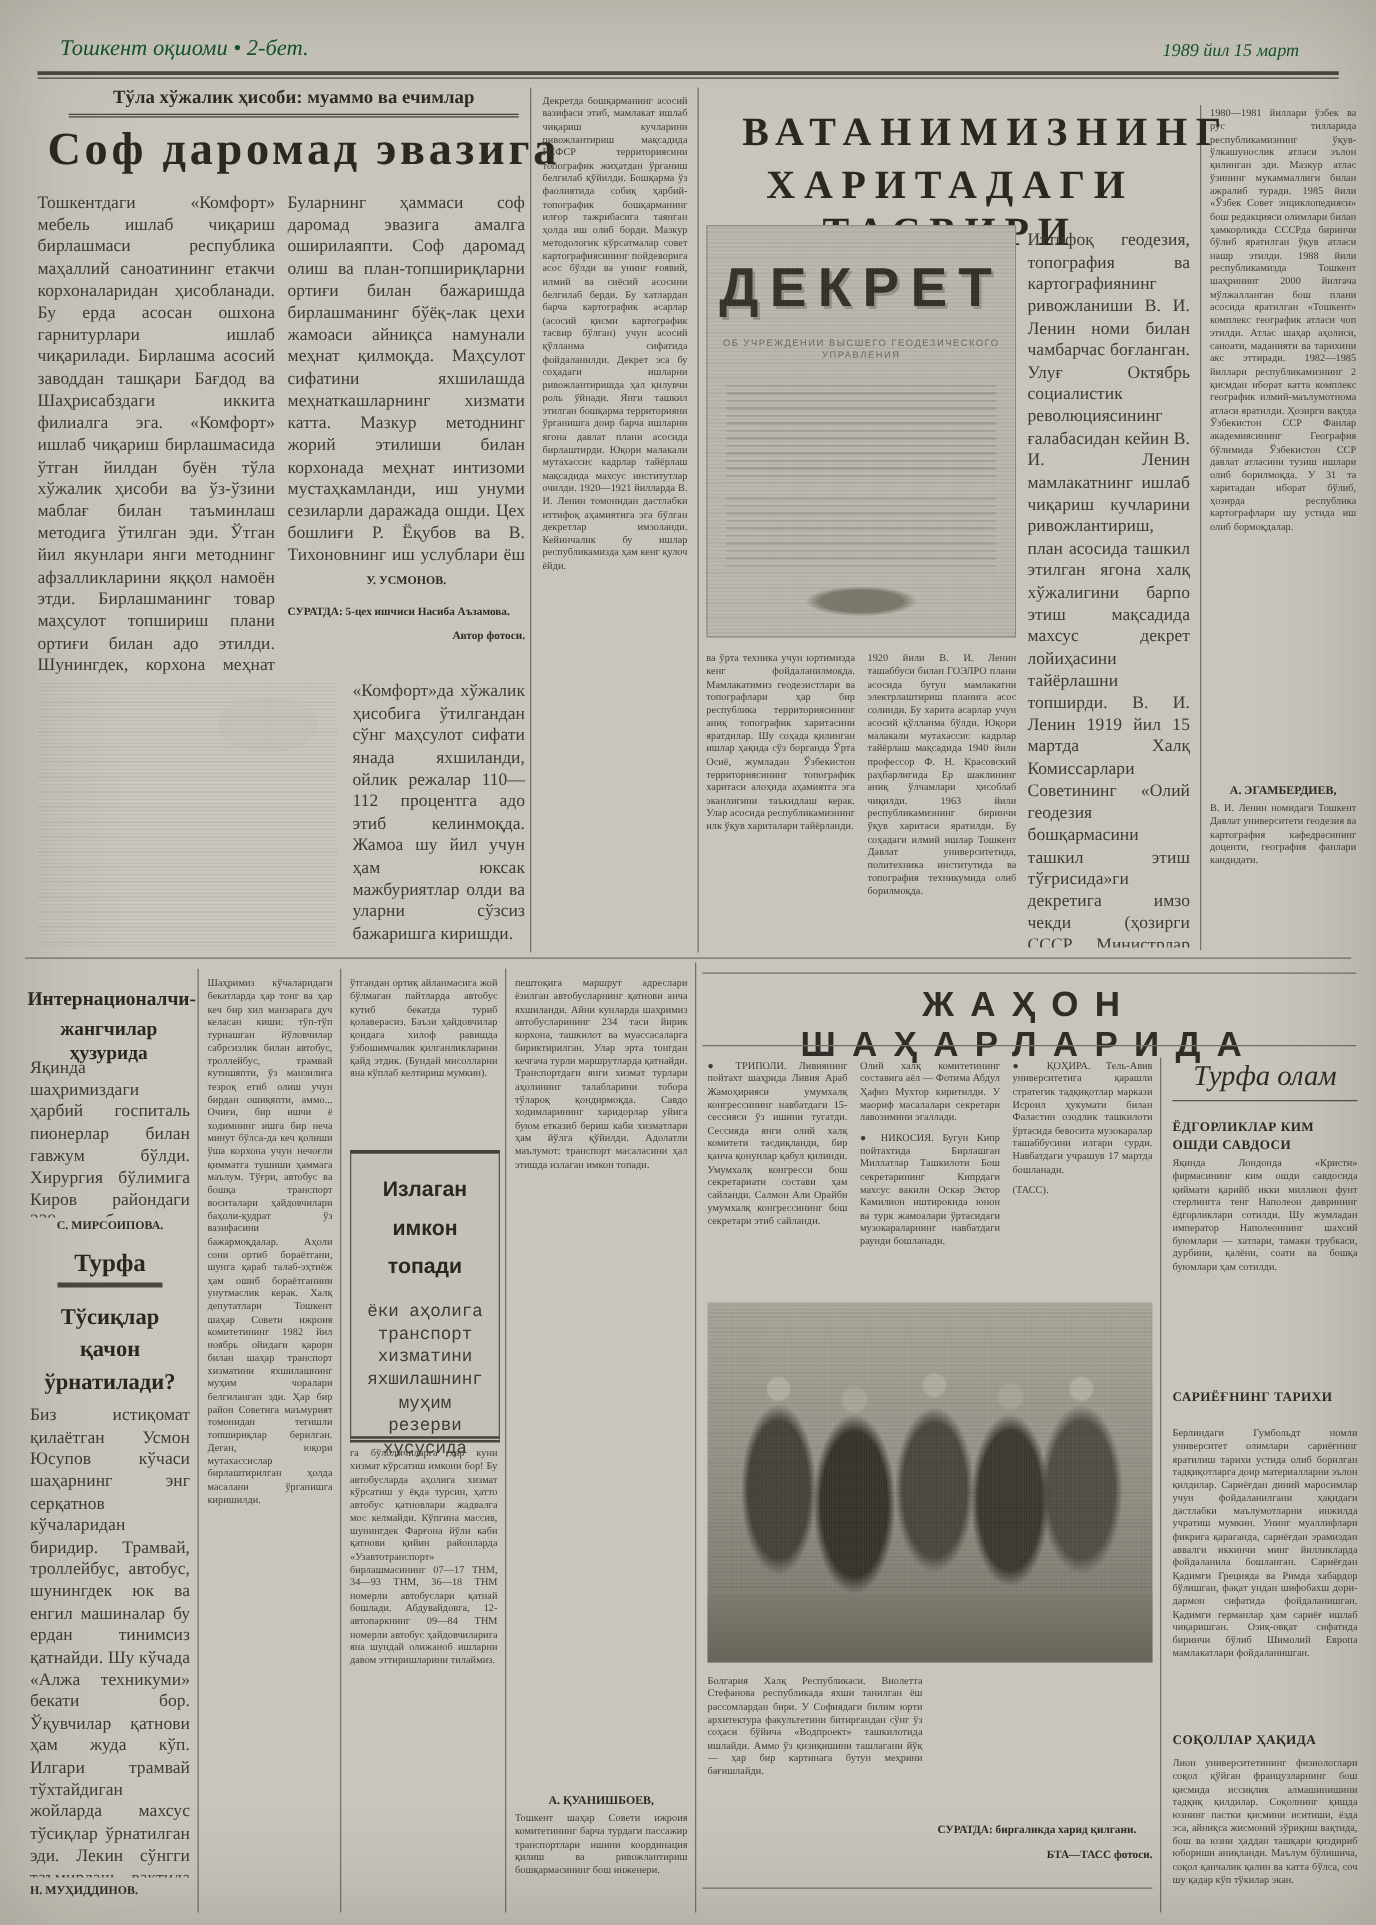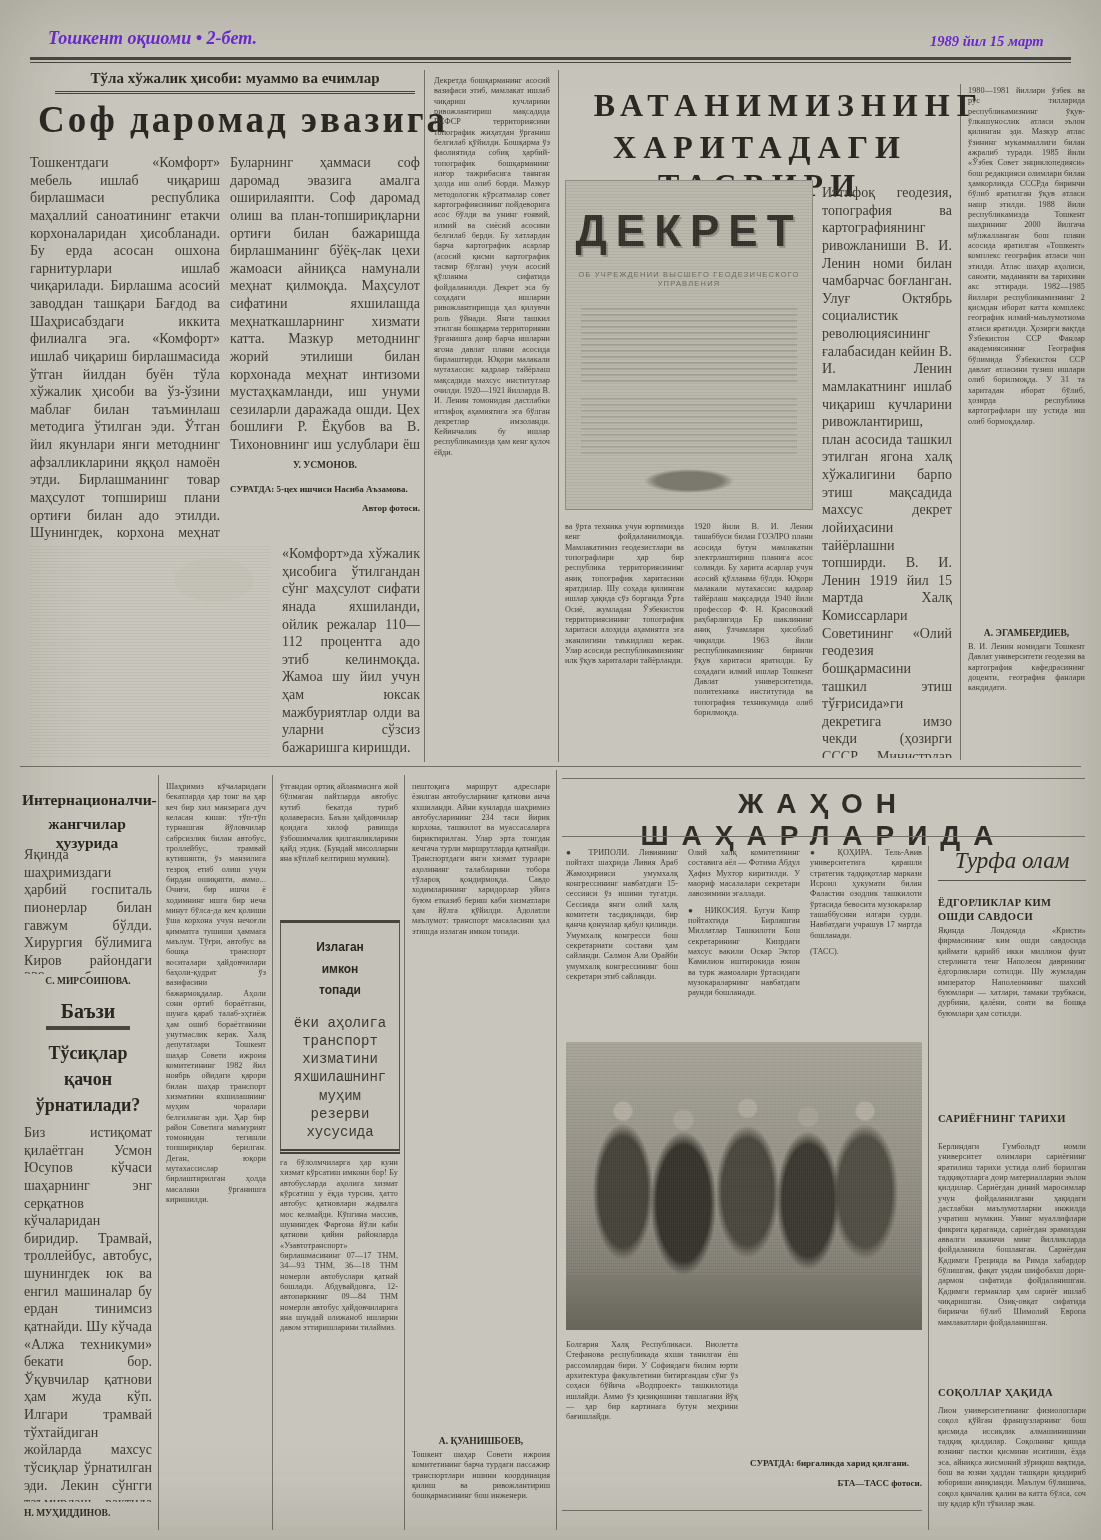--- a/index.html
+++ b/index.html
@@ -6,21 +6,21 @@
   .page{position:relative;width:1101px;height:1540px;background:#c8c5bc;overflow:hidden;
         font-family:"Liberation Serif",serif;color:#33312b;}
   .page::after{content:"";position:absolute;inset:0;pointer-events:none;
         box-shadow:inset 0 0 90px rgba(60,55,40,.25);}
   .abs{position:absolute;}
   .bt{font-size:14px;line-height:1.26;text-align:justify;overflow:hidden;color:#3d3b34;letter-spacing:.05px;}
   .bt-sm{font-size:8.2px;}
   .rule{background:#49473f;}
   .vrule{position:absolute;width:1px;background:#737066;}
   .hrule{position:absolute;height:1px;background:#737066;}
-  .mast{font-style:italic;font-weight:bold;color:#6d28d9;}
+  .mast{font-style:italic;font-weight:normal;color:#14532d;}
   .kicker{font-weight:bold;font-size:15px;text-align:center;color:#2e2c26;
           border-bottom:3px double #45433c;padding-bottom:4px;}
   .headline1{font-weight:bold;font-size:37px;letter-spacing:3px;text-align:center;color:#2a2822;}
   .maphead{font-weight:bold;font-size:32px;letter-spacing:7px;text-align:center;color:#2a2822;line-height:1.2;}
   .byline{font-weight:bold;font-size:9.5px;text-align:center;color:#2e2c26;}
   .caption{font-weight:bold;font-size:9px;color:#2e2c26;}
   .photo{overflow:hidden;}
   .grain::before{content:"";position:absolute;inset:0;
       background:repeating-linear-gradient(0deg,rgba(0,0,0,.05) 0 1px,transparent 1px 3px),
                  repeating-linear-gradient(90deg,rgba(255,255,255,.04) 0 1px,transparent 1px 2px);}
@@ -28,21 +28,21 @@
   .decree-title{font-weight:bold;font-size:44px;letter-spacing:9px;text-align:center;color:#33312a;
       text-shadow:2px 2px 0 rgba(40,38,30,.25);font-family:"Liberation Sans",sans-serif;}
   .decree-sub{font-size:7.5px;letter-spacing:1.2px;text-align:center;color:#6b685d;
       font-family:"Liberation Sans",sans-serif;}
   .faintlines{background:repeating-linear-gradient(180deg,rgba(70,67,58,.30) 0 2px,transparent 2px 6px);}
   .sechead{font-weight:bold;font-size:15.5px;text-align:center;color:#2a2822;line-height:1.25;}
   .luqma-label{font-weight:bold;font-size:20px;text-align:center;color:#2a2822;}
   .luqma-head{font-weight:bold;font-size:18px;text-align:center;color:#2a2822;line-height:1.45;}
   .jahonhead{font-weight:bold;font-size:28px;letter-spacing:13px;text-align:center;color:#2f2d27;
       font-family:"Liberation Sans",sans-serif;}
-  .boxtitle{font-weight:bold;font-size:12px;text-align:center;line-height:1.8;color:#2a2822;
+  .boxtitle{font-weight:bold;font-size:17px;text-align:center;line-height:1.8;color:#2a2822;
       font-family:"Liberation Sans",sans-serif;}
   .boxsub{font-size:14px;text-align:center;color:#3d3b34;line-height:1.3;font-family:Liberation Mono, monospace;}
   .turfa-head{font-size:23px;font-style:italic;text-align:center;color:#2e2c26;
       border-bottom:1px solid #55534a;padding-bottom:6px;}
   .subhead{font-weight:bold;font-size:10.5px;color:#2e2c26;line-height:1.3;letter-spacing:.4px;}
   .bullet-col .b{margin-bottom:6px;}
 </style>
 </head>
 <body>
 
@@ -96,21 +96,21 @@
   <div class="abs byline" style="left:968px;top:628px;width:117px;text-align:center;">А. ЭГАМБЕРДИЕВ,</div>
   <div class="abs bt bt-sm" style="left:968px;top:642px;width:117px;height:84px;">В. И. Ленин номидаги Тошкент Давлат университети геодезия ва картография кафедрасининг доценти, география фанлари кандидати.</div>
 
   <div class="hrule" style="left:20px;top:766px;width:1061px;"></div>
 
   <div class="abs sechead" style="left:22px;top:790px;width:130px;">Интернационалчи-</div>
   <div class="abs sechead" style="left:22px;top:814px;width:130px;">жангчилар ҳузурида</div>
   <div class="abs bt" style="left:24px;top:846px;width:128px;height:128px;">Яқинда шаҳримиздаги ҳарбий госпиталь пионерлар билан гавжум бўлди. Хирургия бўлимига Киров райондаги 239-мактаб ўқувчилари ташриф буюрдилар. Мактаб бош пионервожатийси М. Толипова даволанаётган интернационалчи-жангчиларни табриклади. Шундан сўнг болалар концерт программаси ҳамда ўз қўллари билан тайёрлаган совғаларини тақдим этдилар.</div>
   <div class="abs byline" style="left:24px;top:976px;width:128px;">С. МИРСОИПОВА.</div>
 
-  <div class="abs luqma-label" style="left:24px;top:1000px;width:128px;">Баъзи</div>
+  <div class="abs luqma-label" style="left:24px;top:1000px;width:128px;">Турфа</div>
   <div class="abs rule" style="left:46px;top:1026px;width:84px;height:4px;"></div>
   <div class="abs luqma-head" style="left:24px;top:1040px;width:128px;">Тўсиқлар қачон ўрнатилади?</div>
   <div class="abs bt" style="left:24px;top:1124px;width:128px;height:378px;">Биз истиқомат қилаётган Усмон Юсупов кўчаси шаҳарнинг энг серқатнов кўчаларидан биридир. Трамвай, троллейбус, автобус, шунингдек юк ва енгил машиналар бу ердан тинимсиз қатнайди. Шу кўчада «Алжа техникуми» бекати бор. Ўқувчилар қатнови ҳам жуда кўп. Илгари трамвай тўхтайдиган жойларда махсус тўсиқлар ўрнатилган эди. Лекин сўнгги таъмирлаш вақтида улар олиб ташланди ва қайтиб ўрнатилмади. Кабелларни тортиш ишлари ҳам тугалланган, аммо тўсиқлардан дарак йўқ. Чунки трамвайдан тушган одам тўғри йўлнинг ўртасида қолади. Шофёрлар эса бекатда одам борлигига қарамай машиналарини тез ҳайдашади. ГАИ ходимларидан бу масалани тезроқ ҳал этишда ёрдам беришларини сўраймиз.</div>
   <div class="abs byline" style="left:24px;top:1508px;width:128px;text-align:left;">Н. МУҲИДДИНОВ.</div>
 
   <div class="vrule" style="left:158px;top:775px;height:755px;"></div>
 
   <div class="abs bt bt-sm" style="left:166px;top:782px;width:100px;height:748px;">Шаҳримиз кўчаларидаги бекатларда ҳар тонг ва ҳар кеч бир хил манзарага дуч келасан киши: тўп-тўп турнашган йўловчилар сабрсизлик билан автобус, троллейбус, трамвай кутишяпти, ўз манзилига тезроқ етиб олиш учун бирдан ошиқяпти, аммо... Очиғи, бир ишчи ё ходимнинг ишга бир неча минут бўлса-да кеч қолиши ўша корхона учун нечоғли қимматга тушиши ҳаммага маълум. Тўғри, автобус ва бошқа транспорт воситалари ҳайдовчилари баҳоли-қудрат ўз вазифасини бажармоқдалар. Аҳоли сони ортиб бораётгани, шунга қараб талаб-эҳтиёж ҳам ошиб бораётганини унутмаслик керак. Халқ депутатлари Тошкент шаҳар Совети ижроия комитетининг 1982 йил ноябрь ойидаги қарори билан шаҳар транспорт хизматини яхшилашнинг муҳим чоралари белгиланган эди. Ҳар бир район Советига маъмурият томонидан тегишли топшириқлар берилган. Деган, юқори мутахассислар бирлаштирилган ҳолда масалани ўрганишга киришилди.</div>
   <div class="vrule" style="left:272px;top:775px;height:755px;"></div>
   <div class="abs bt bt-sm" style="left:280px;top:782px;width:118px;height:132px;">ўтгандан ортиқ айланмасига жой бўлмаган пайтларда автобус кутиб бекатда туриб қолаверасиз. Баъзи ҳайдовчилар қоидага хилоф равишда ўзбошимчалик қилганликларини қайд этдик. (Бундай мисолларни яна кўплаб келтириш мумкин).</div>

